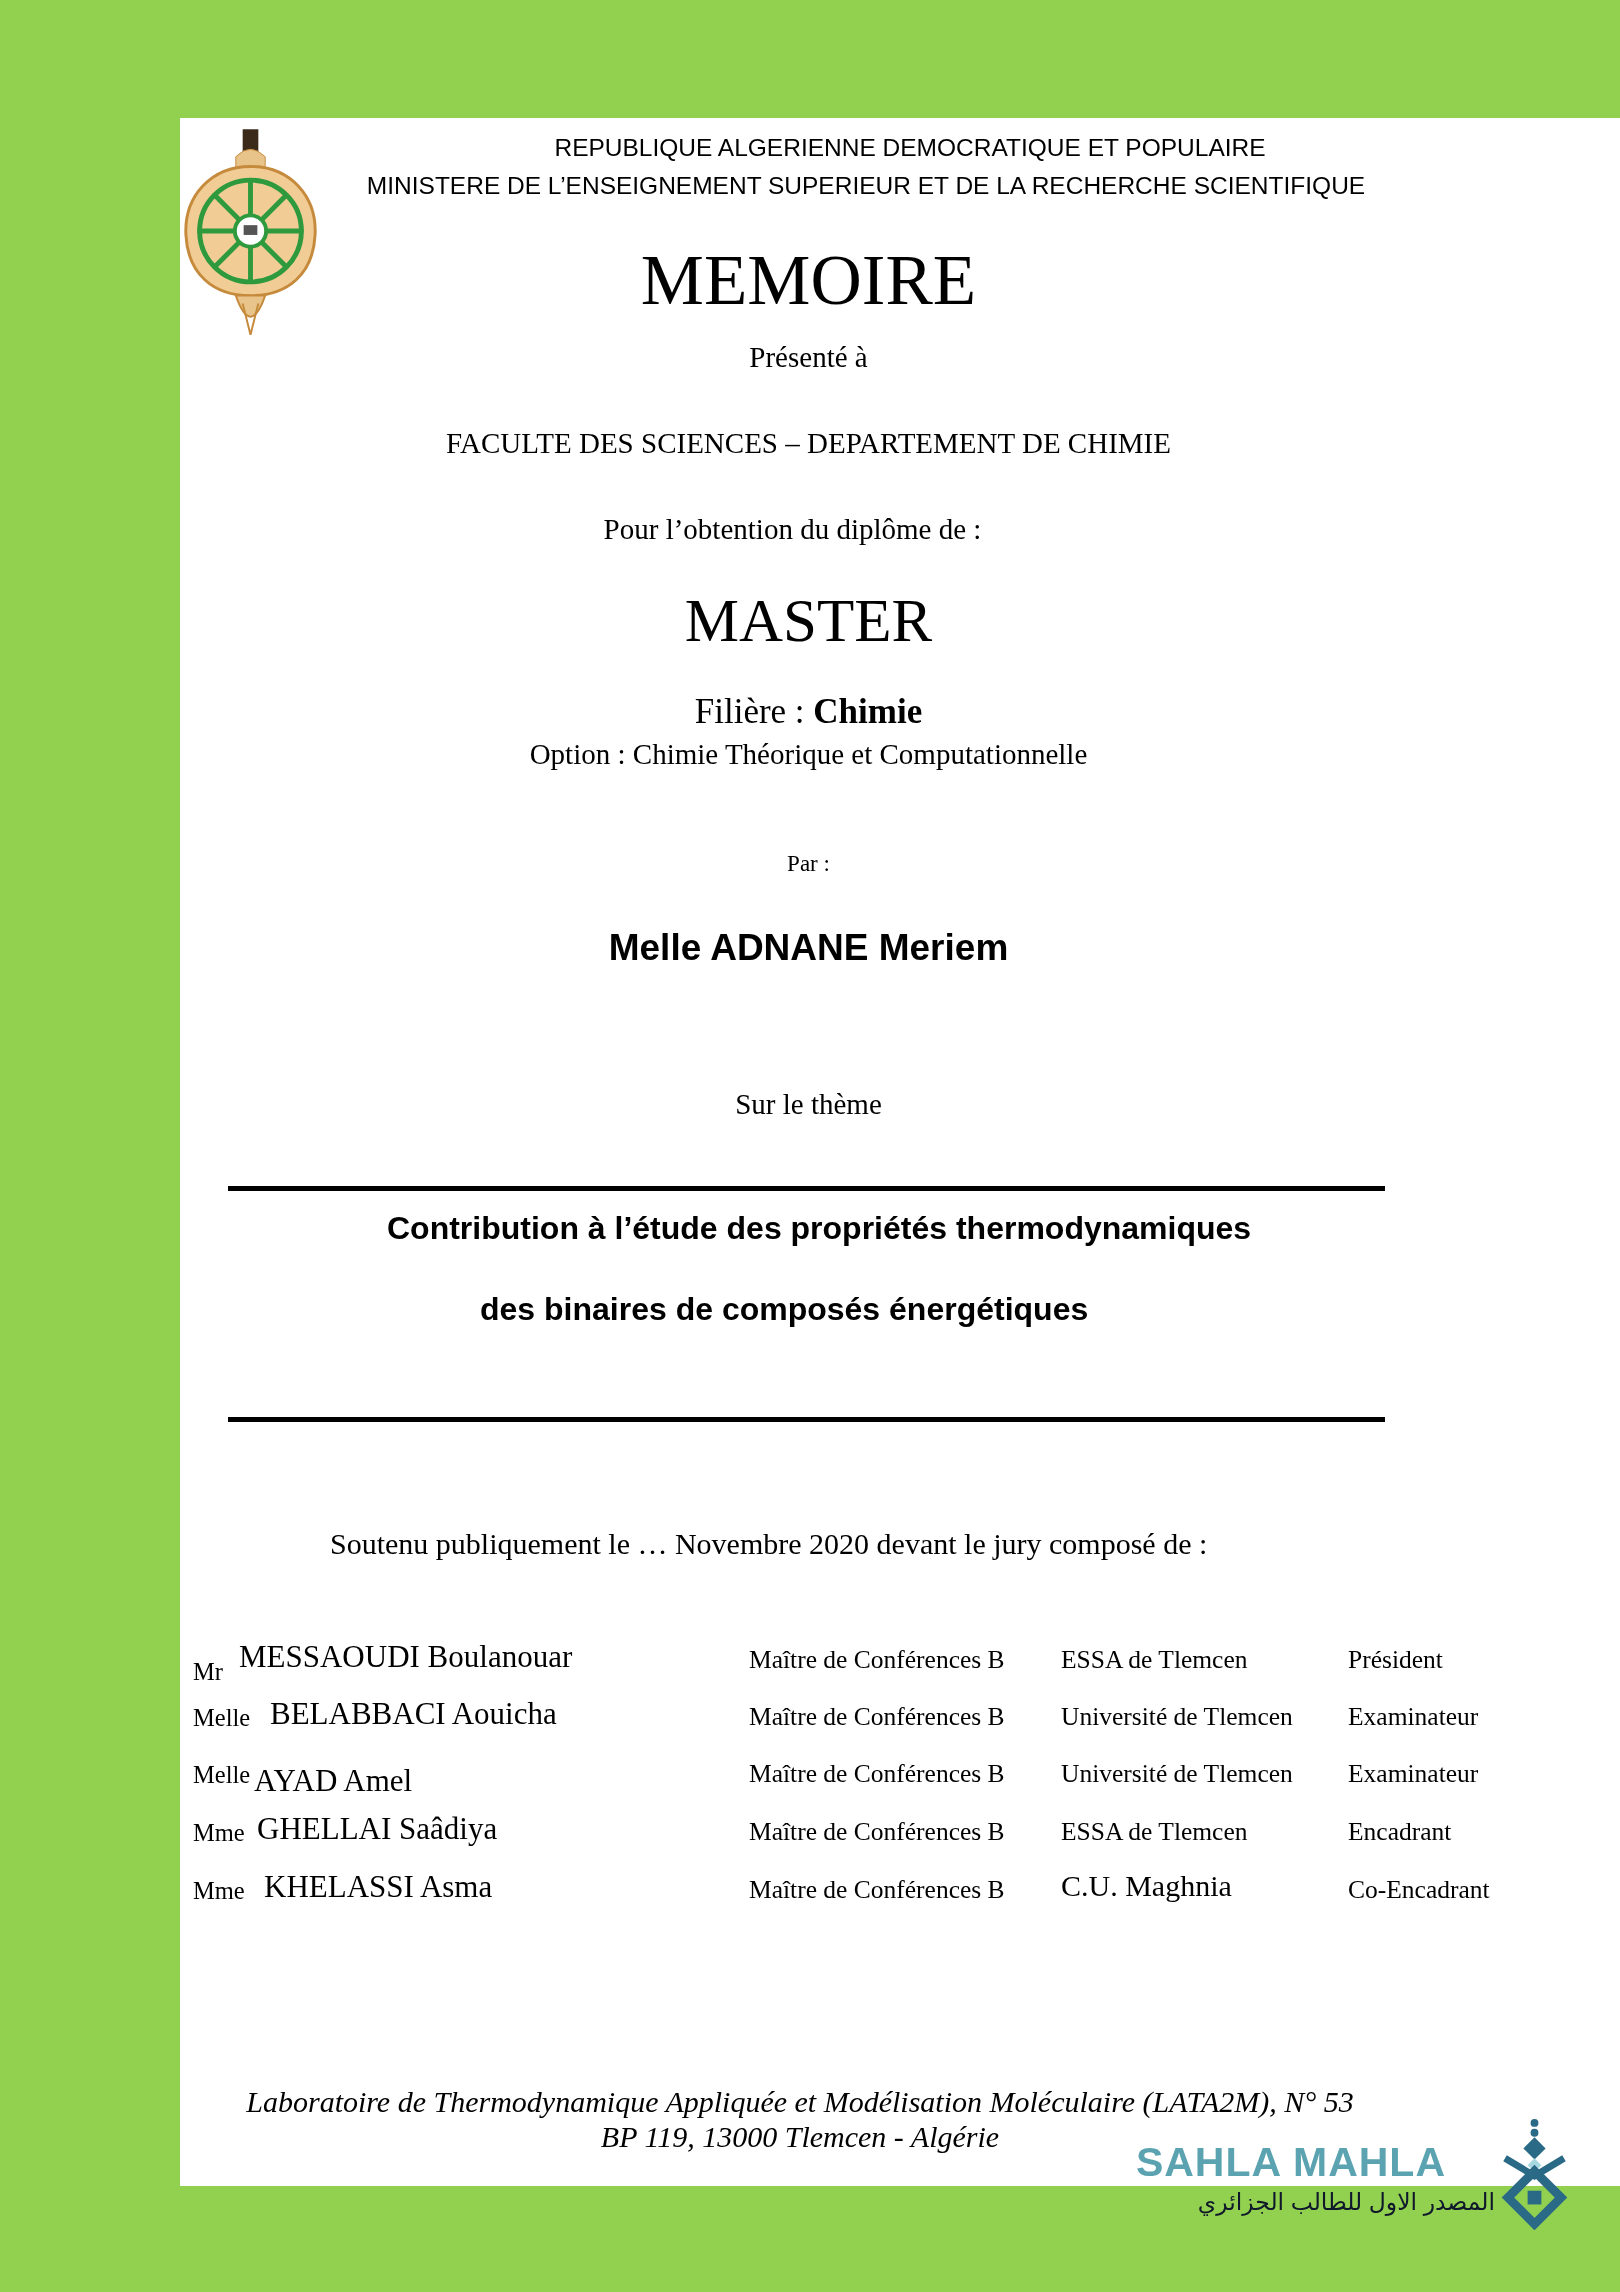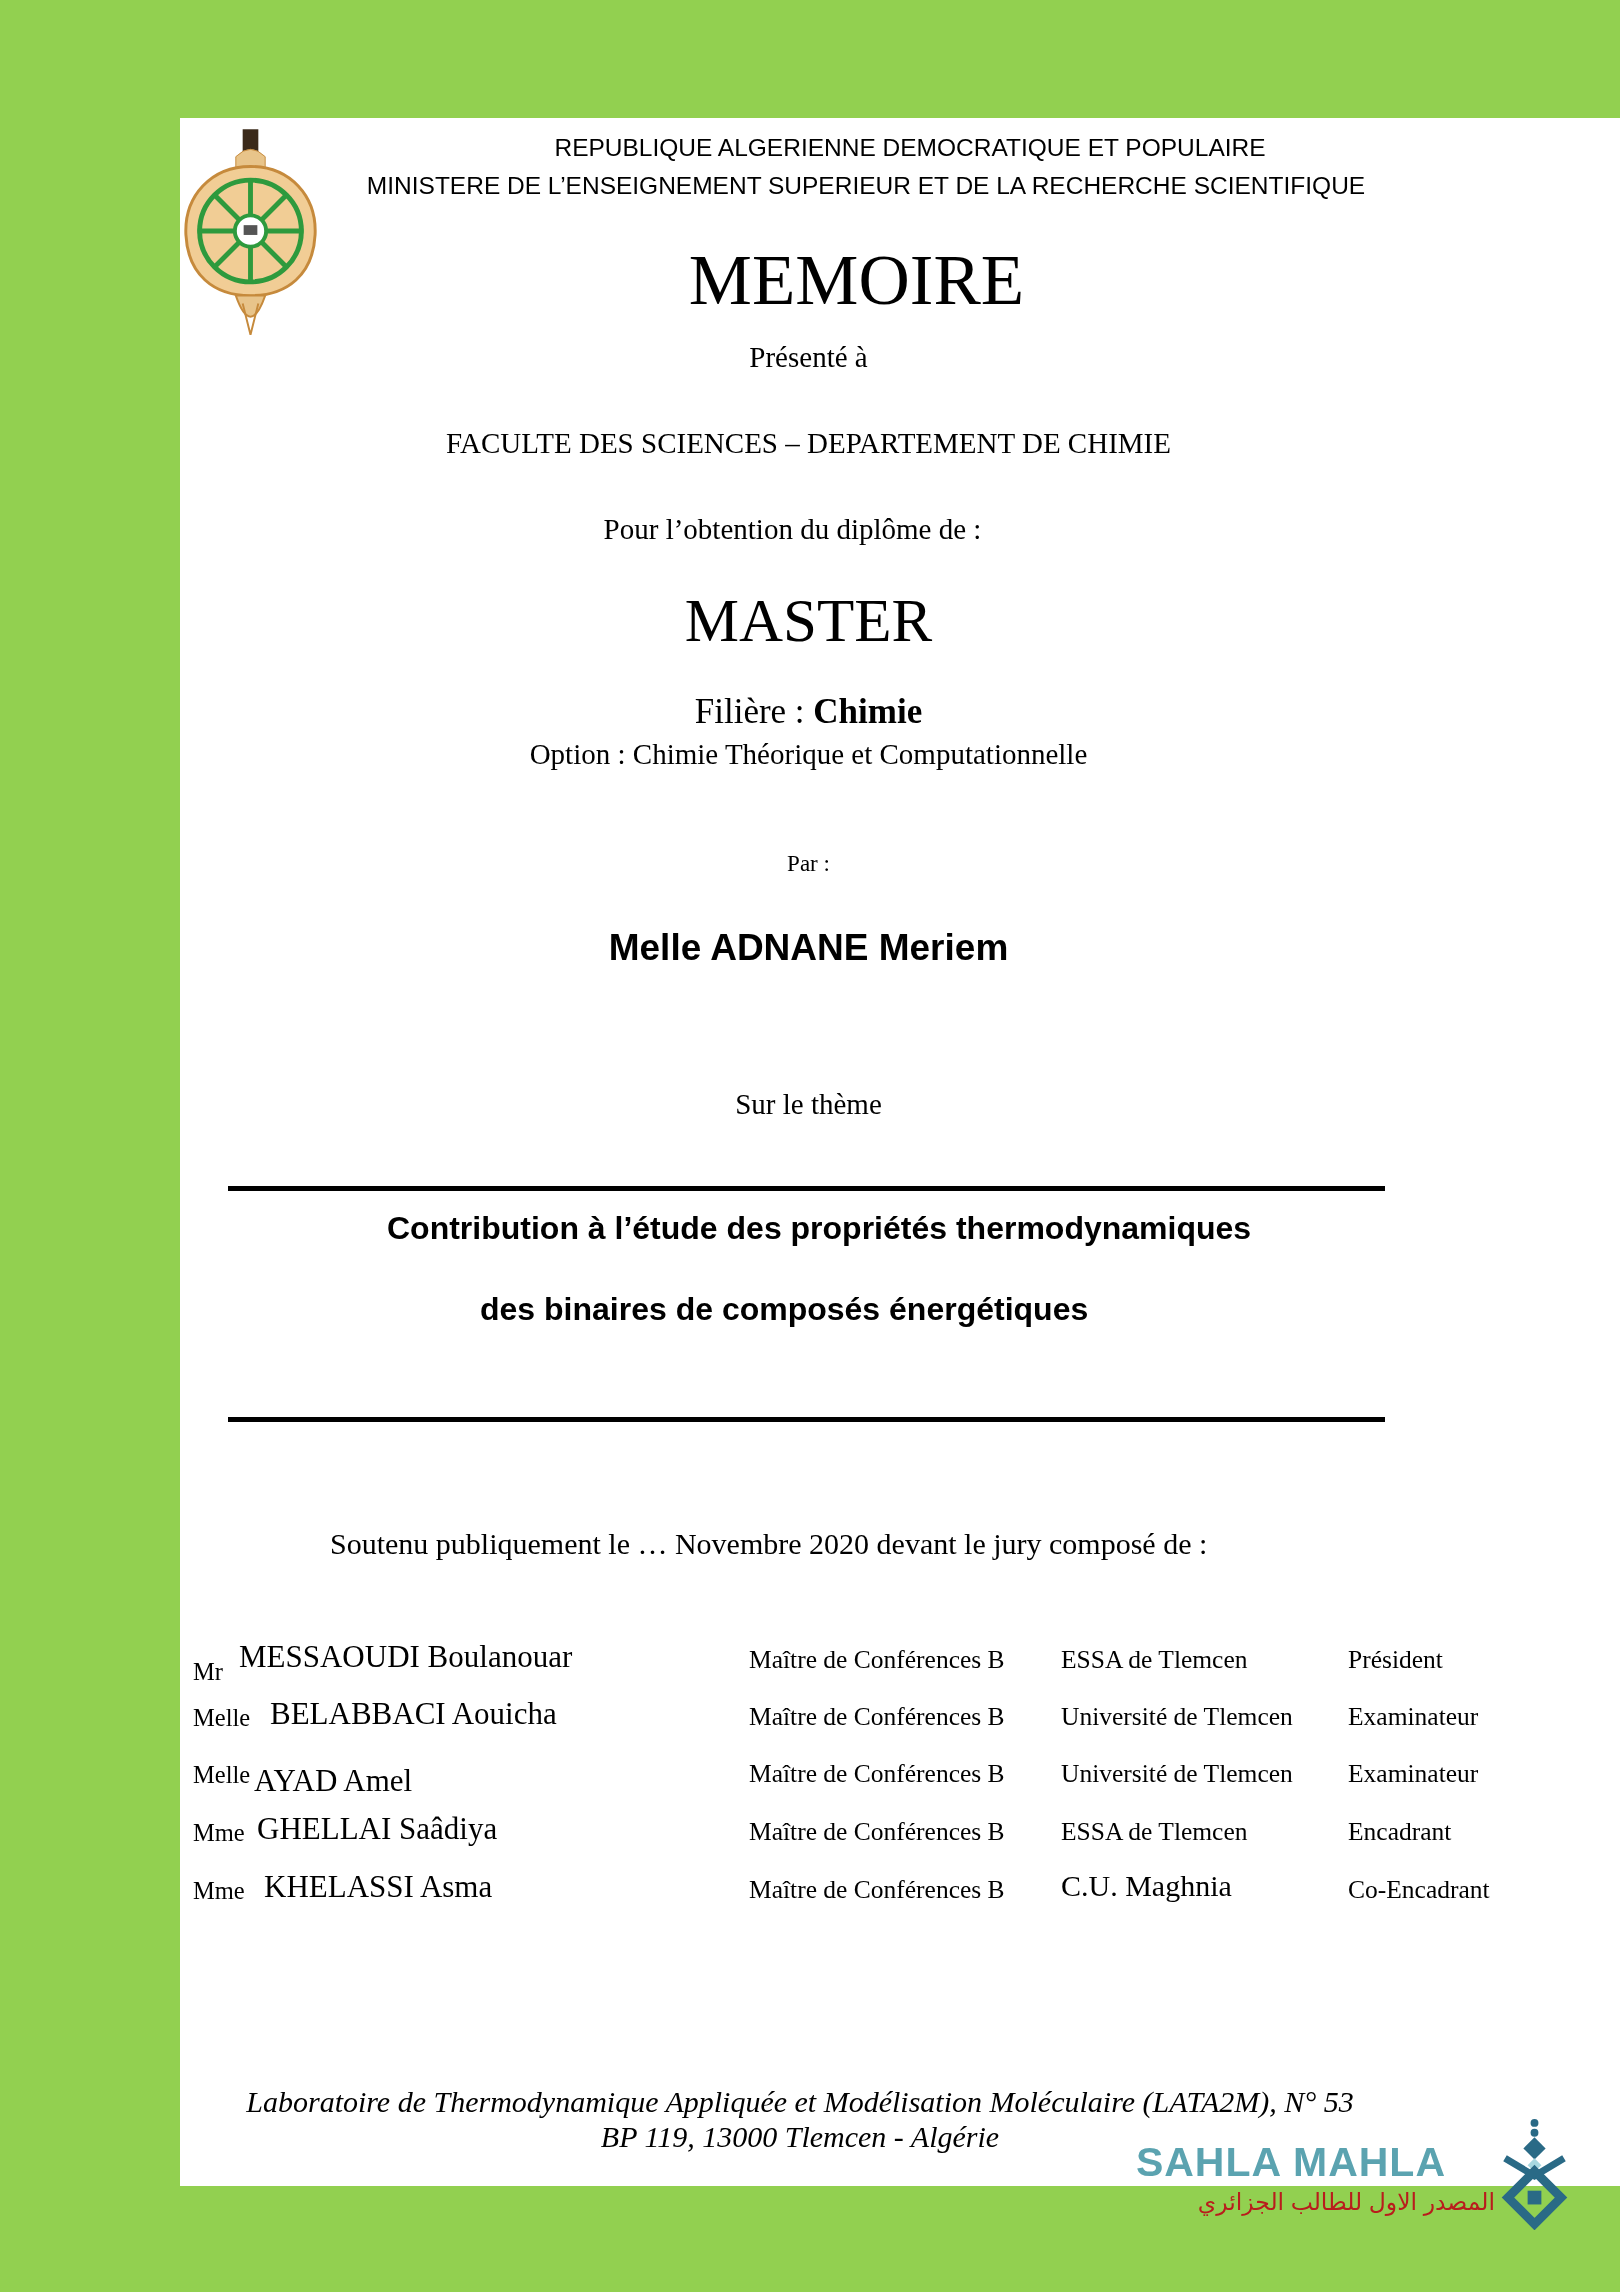--- a/index.html
+++ b/index.html
@@ -47,21 +47,21 @@
     <circle cx="70" cy="106" r="16" fill="#ffffff" stroke="#2e9a3d" stroke-width="4"></circle>
     <rect x="63" y="100" width="14" height="10" fill="#555"></rect>
     <path d="M55 172 Q70 215 85 172 Z" fill="#e8c48a" stroke="#c68a3c" stroke-width="2"></path>
     <path d="M62 180 L70 212 L78 180" fill="none" stroke="#c68a3c" stroke-width="2"></path>
   </svg>
 </div>
 
 <div class="abs center sans" style="left:180px; width:1372px; top:134px; font-size:24.5px;padding-left:44px;">REPUBLIQUE ALGERIENNE DEMOCRATIQUE ET POPULAIRE</div>
 <div class="abs center sans" style="left:180px; width:1372px; top:172px; font-size:24.5px;">MINISTERE DE L’ENSEIGNEMENT SUPERIEUR ET DE LA RECHERCHE SCIENTIFIQUE</div>
 
-<div class="abs center" style="left:180px; width:1257px; top:240px; font-size:71px;padding-left:48px;">MEMOIRE</div>
+<div class="abs center" style="left:180px; width:1257px; top:240px; font-size:71px;">MEMOIRE</div>
 
 <div class="abs center" style="left:180px; width:1257px; top:341px; font-size:29px;">Présenté à</div>
 
 <div class="abs center" style="left:180px; width:1257px; top:427px; font-size:29px;">FACULTE DES SCIENCES – DEPARTEMENT DE CHIMIE</div>
 
 <div class="abs center" style="left:164px; width:1257px; top:513px; font-size:29px;">Pour l’obtention du diplôme de :</div>
 
 <div class="abs center" style="left:180px; width:1257px; top:586px; font-size:61px;">MASTER</div>
 
 <div class="abs center" style="left:180px; width:1257px; top:692px; font-size:35px;">
@@ -120,21 +120,21 @@
     <span class="inst" style="font-size:30px; top:0;">C.U. Maghnia</span>
     <span class="role">Co-Encadrant</span>
   </div>
 </div>
 
 <div class="abs center" style="left:180px; width:1240px; top:2085px; font-size:30px; font-style:italic;text-align:center;">Laboratoire de Thermodynamique Appliquée et Modélisation Moléculaire (LATA2M), N° 53</div>
 <div class="abs center" style="left:180px; width:1240px; top:2120px; font-size:30px; font-style:italic;">BP 119, 13000 Tlemcen - Algérie</div>
 
 <div class="watermark">
   <div class="abs sans" style="left:3.9px; top:21.6px; font-size:41px; font-weight:bold; color:#5ba3b0; letter-spacing:1px;">SAHLA MAHLA</div>
-  <div class="abs sans" style="left:0; top:71px; width:363px; text-align:right; font-size:23.5px; color:#b91c1c;" dir="rtl">المصدر الاول للطالب الجزائري</div>
+  <div class="abs sans" style="left:0; top:71px; width:363px; text-align:right; font-size:23.5px; color:#0f172a;" dir="rtl">المصدر الاول للطالب الجزائري</div>
   <div class="abs" style="left:368px; top:0;">
     <svg width="69" height="113" viewBox="0 0 70 115">
       <circle cx="35" cy="6" r="4" fill="#2a6a86"></circle>
       <circle cx="35" cy="16" r="4" fill="#2a6a86"></circle>
       <rect x="27" y="24" width="16" height="16" transform="rotate(45 35 32)" fill="#2a6a86"></rect>
       <path d="M5 42 L35 60 L65 42" fill="none" stroke="#2a6a86" stroke-width="7"></path>
       <rect x="30" y="44" width="10" height="10" transform="rotate(45 35 49)" fill="#a8d8e0"></rect>
       <path d="M35 55 L62 82 L35 109 L8 82 Z" fill="none" stroke="#2a6a86" stroke-width="9"></path>
       <rect x="28" y="75" width="14" height="14" fill="#2a6a86"></rect>
     </svg>

